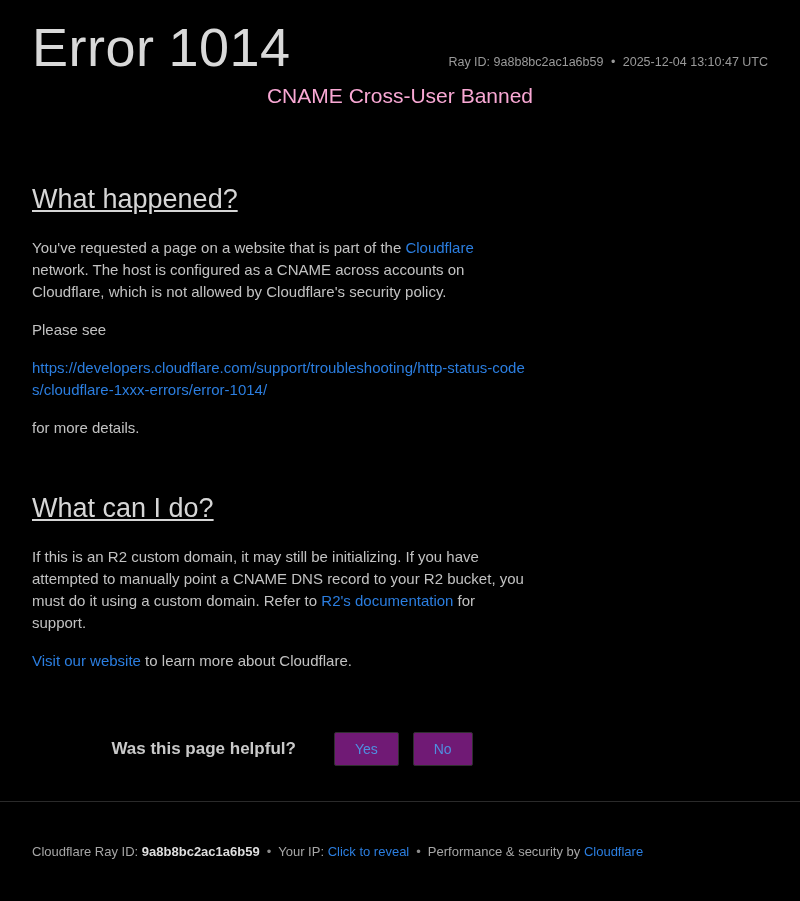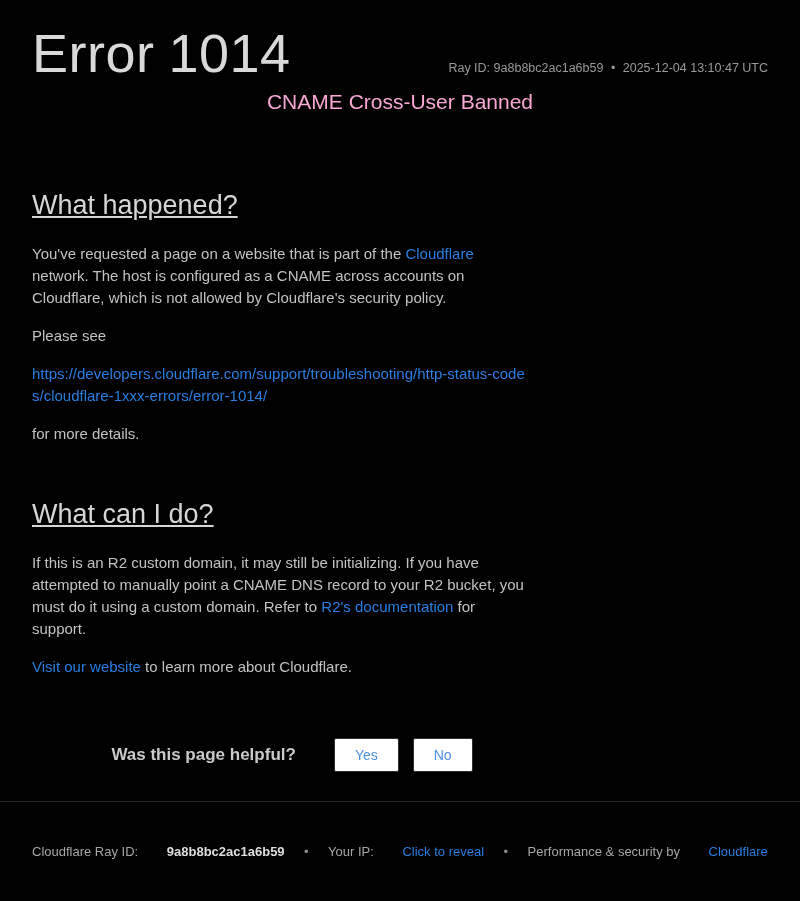--- a/index.html
+++ b/index.html
@@ -24,21 +24,21 @@
     position: relative;
     width: 800px;
     min-height: 801px;
     box-sizing: border-box;
     padding: 0 32px;
   }
 
   
   .header {
     position: relative;
-    padding-top: 22px;
+    padding-top: 16px;
     min-height: 110px;
   }
   .err-line {
     display: flex;
     align-items: baseline;
     justify-content: space-between;
   }
   h1.error-title {
     margin: 0;
     font-size: 54px;
@@ -102,21 +102,21 @@
     gap: 14px;
     padding-bottom: 26px;
   }
   .feedback-label {
     font-size: 17px;
     color: #c9c9c9;
     font-weight: 700;
     margin-right: 24px;
   }
   .fbtn {
-    background: #ffffff;
+    background: #701a75;
     border: 1px solid #2f2f2f;
     color: #4f8fe0;
     font-family: "Liberation Sans", sans-serif;
     font-size: 14px;
     padding: 8px 20px;
     cursor: pointer;
     border-radius: 2px;
   }
 
   
@@ -127,21 +127,21 @@
     width: 800px;
     height: 100px;
     border-top: 1px solid #2a2a2a;
     box-sizing: border-box;
   }
   .footer-inner {
     padding: 42px 32px 0 32px;
     font-size: 13px;
     color: #a6a6a6;
     display: flex;
-    justify-content: space-between;
+    justify-content: flex-start;
     flex-wrap: wrap;
     gap: 0;
     text-align: center;
   }
   .footer-inner .strong { color: #dedede; font-weight: 700; }
   .footer-inner .dot { margin: 0 7px; color: #8c8c8c; }
 </style>
 </head>
 <body>
 

